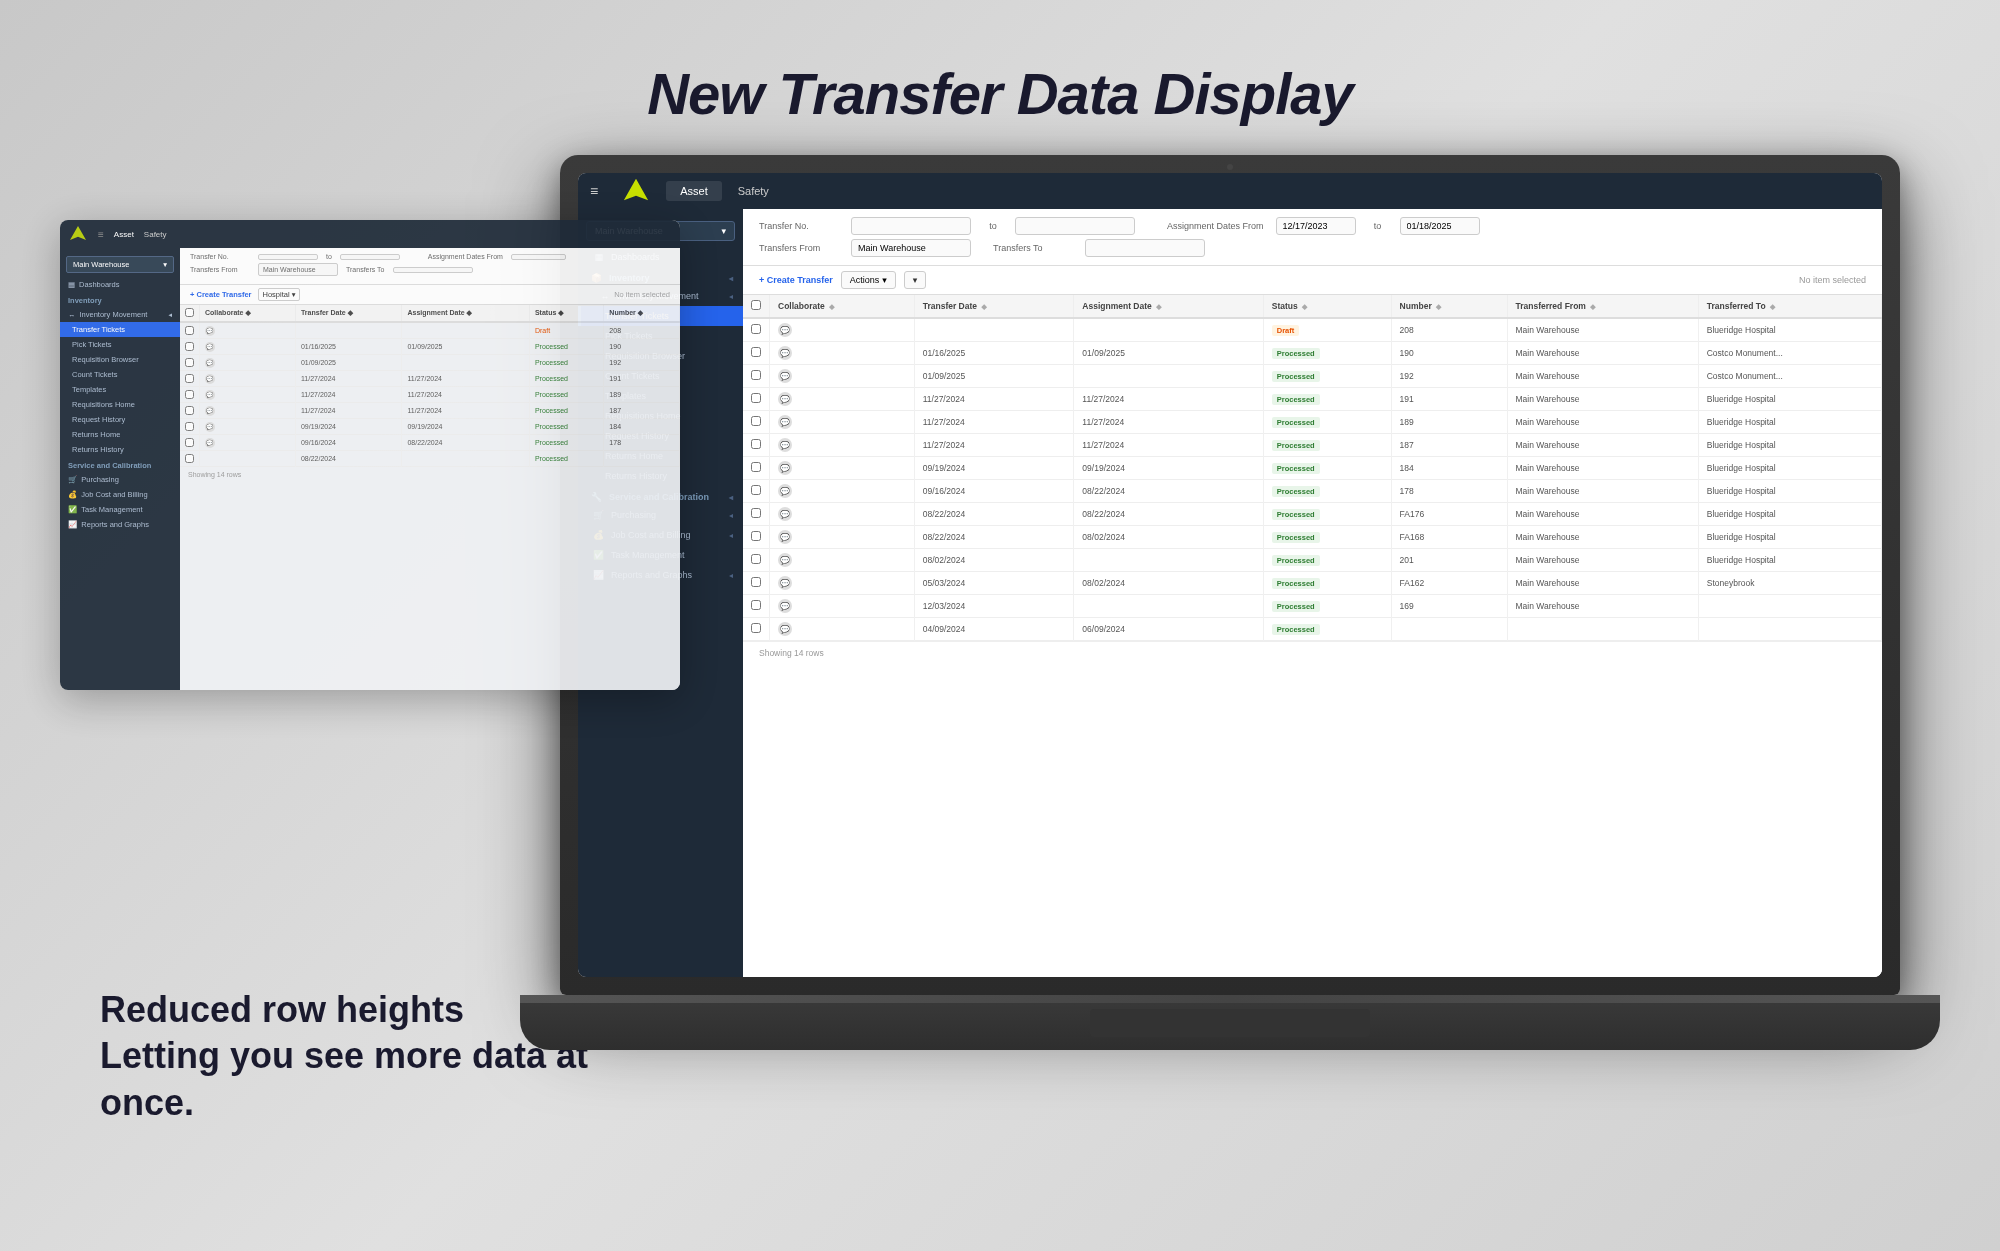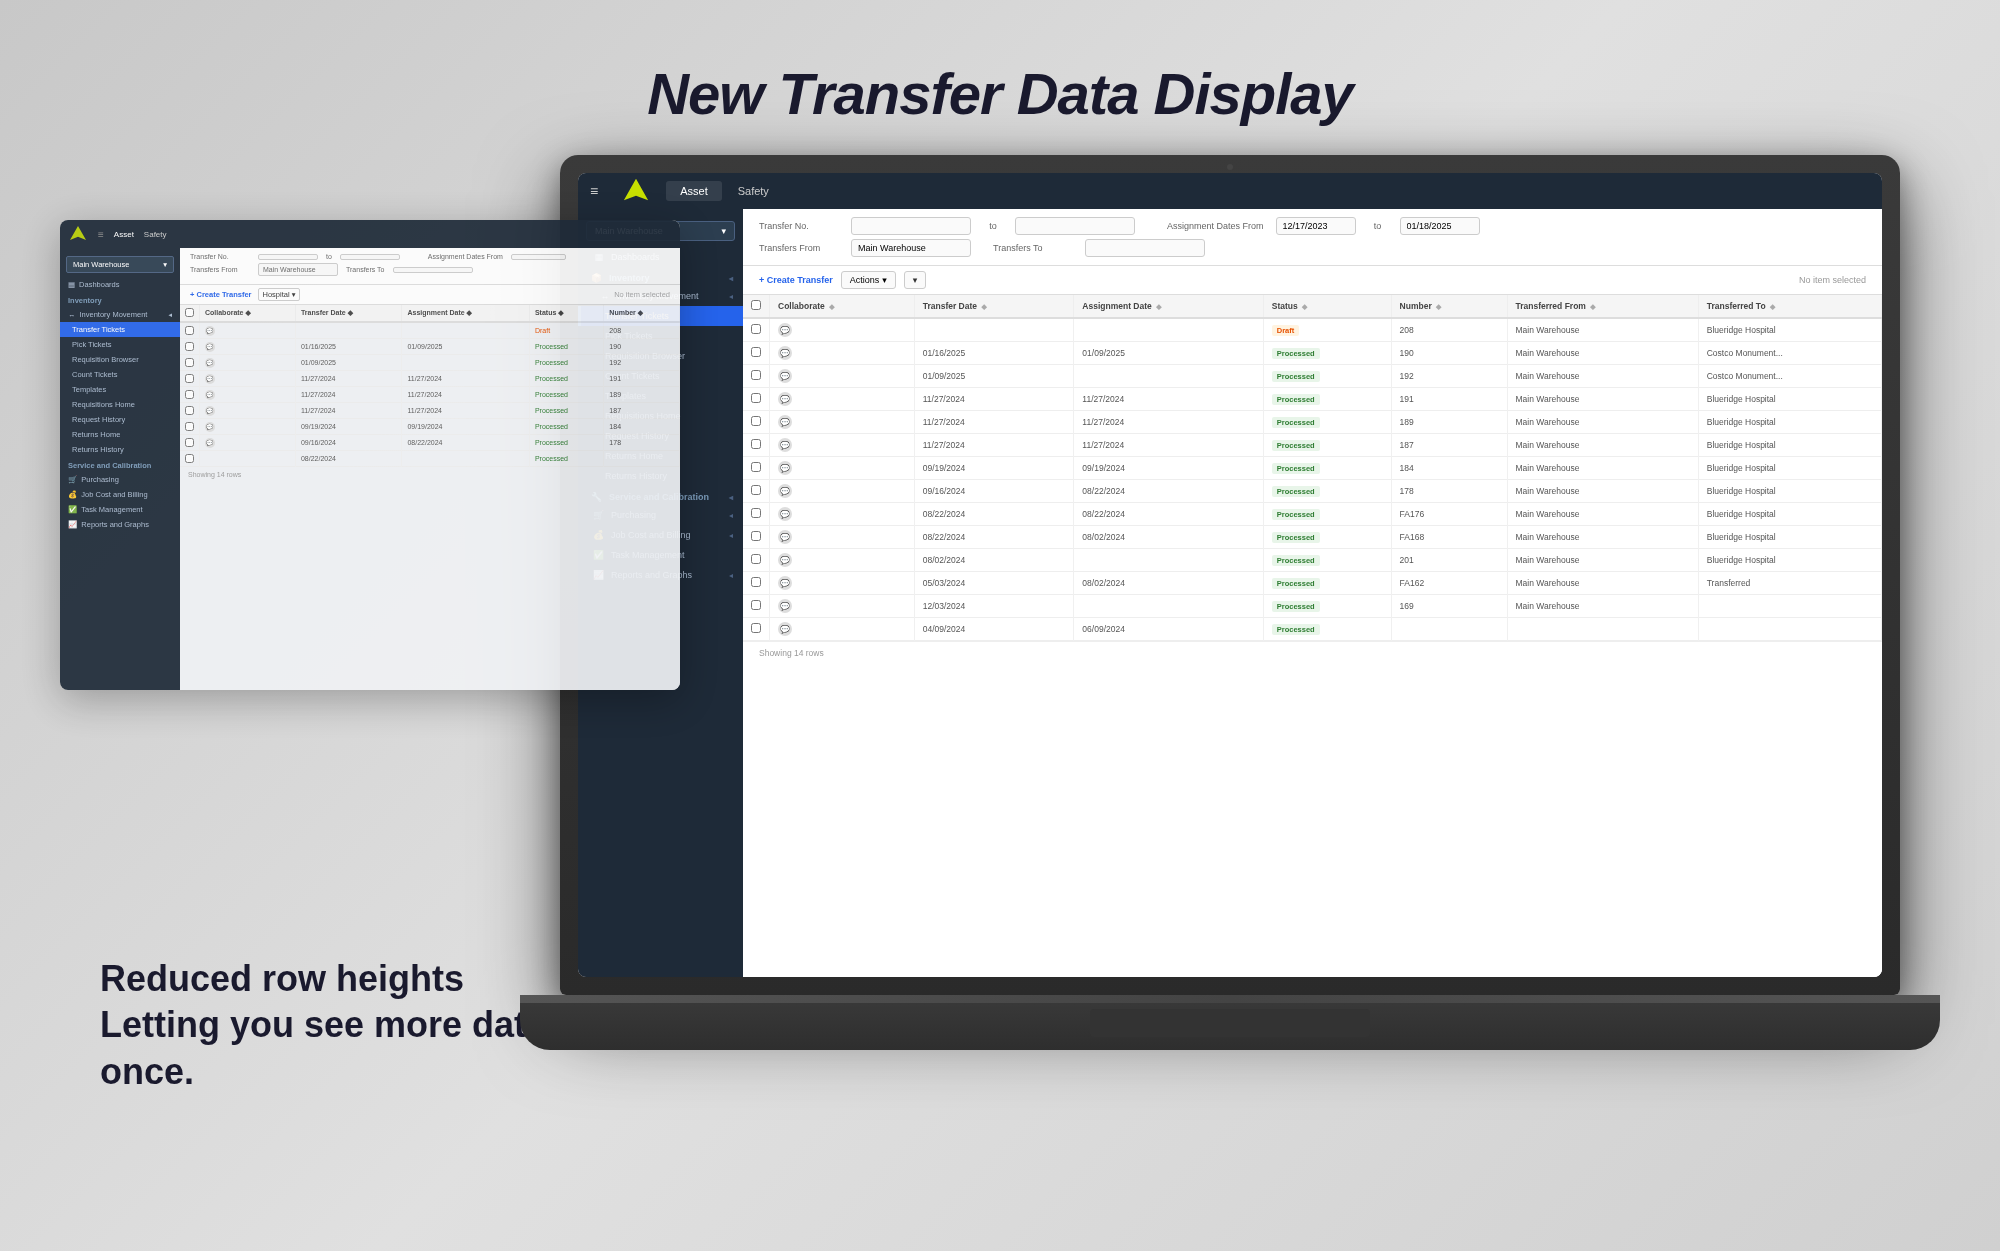--- a/index.html
+++ b/index.html
@@ -29,21 +29,21 @@
       font-size: 58px;
       font-weight: 900;
       font-style: italic;
       color: #1a1a2e;
       letter-spacing: -1px;
     }
 
     
     .bottom-text {
       position: absolute;
-      bottom: 155px;
+      bottom: 124px;
       left: 100px;
       font-size: 36px;
       font-weight: 800;
       color: #1a1a2e;
       line-height: 1.3;
       max-width: 520px;
     }
 
     
     .laptop-wrap {
@@ -1117,21 +1117,21 @@
                       <tr>
       <td class="checkbox-col"><input type="checkbox" style="width: 10px; height: 10px;"></td>
       <td><span style="display:inline-flex;align-items:center;justify-content:center;width:14px;height:14px;background:#ddd;border-radius:50%;font-size:8px;color:#666;">💬</span></td>
       <td>05/03/2024</td>
       <td>08/02/2024</td>
       <td>
         <span class="status-badge status-processed">Processed</span>
       </td>
       <td>FA162</td>
       <td>Main Warehouse</td>
-      <td>Transferred</td>
+      <td>Stoneybrook</td>
     </tr>
                       <tr>
       <td class="checkbox-col"><input type="checkbox" style="width: 10px; height: 10px;"></td>
       <td><span style="display:inline-flex;align-items:center;justify-content:center;width:14px;height:14px;background:#ddd;border-radius:50%;font-size:8px;color:#666;">💬</span></td>
       <td>12/03/2024</td>
       <td></td>
       <td>
         <span class="status-badge status-processed">Processed</span>
       </td>
       <td>169</td>

